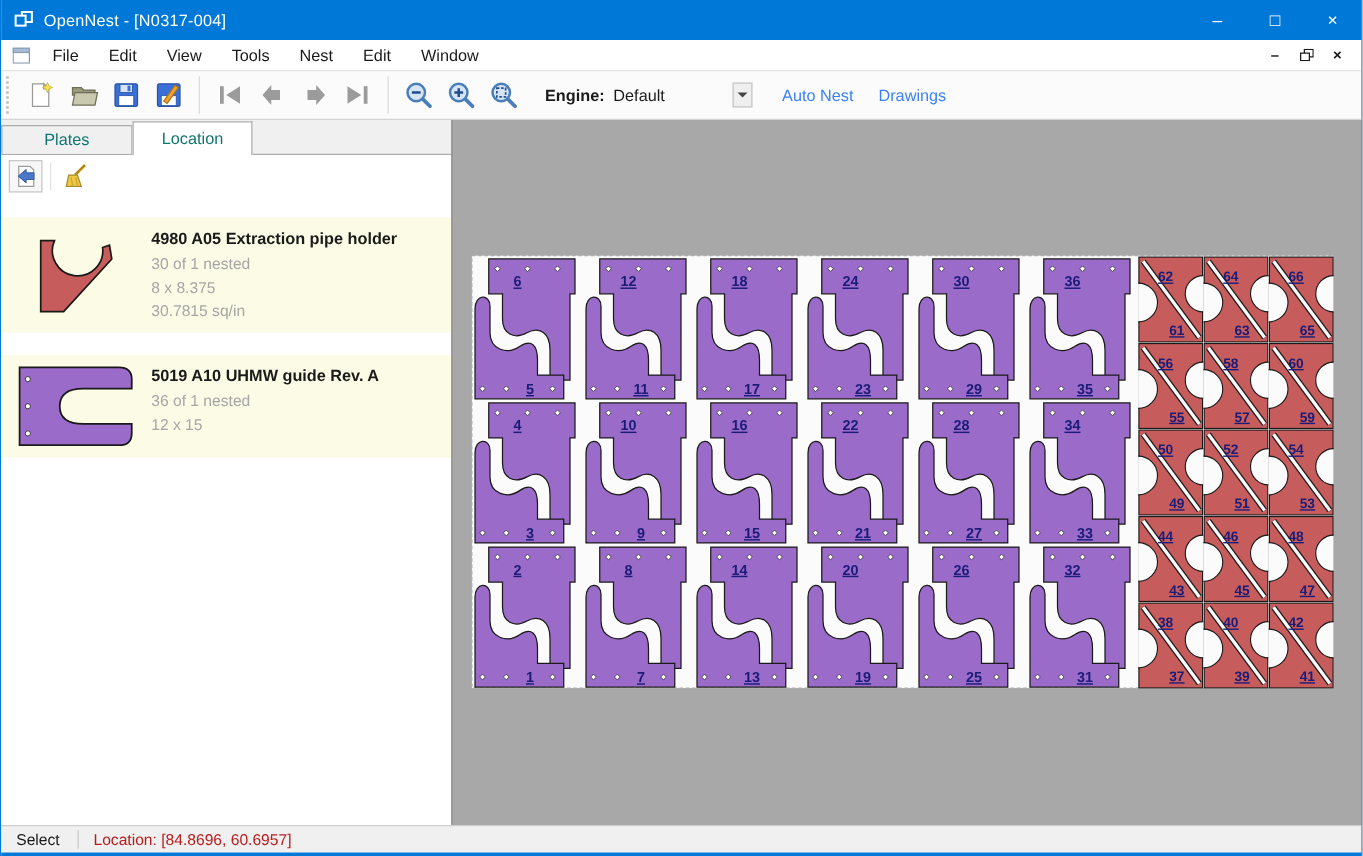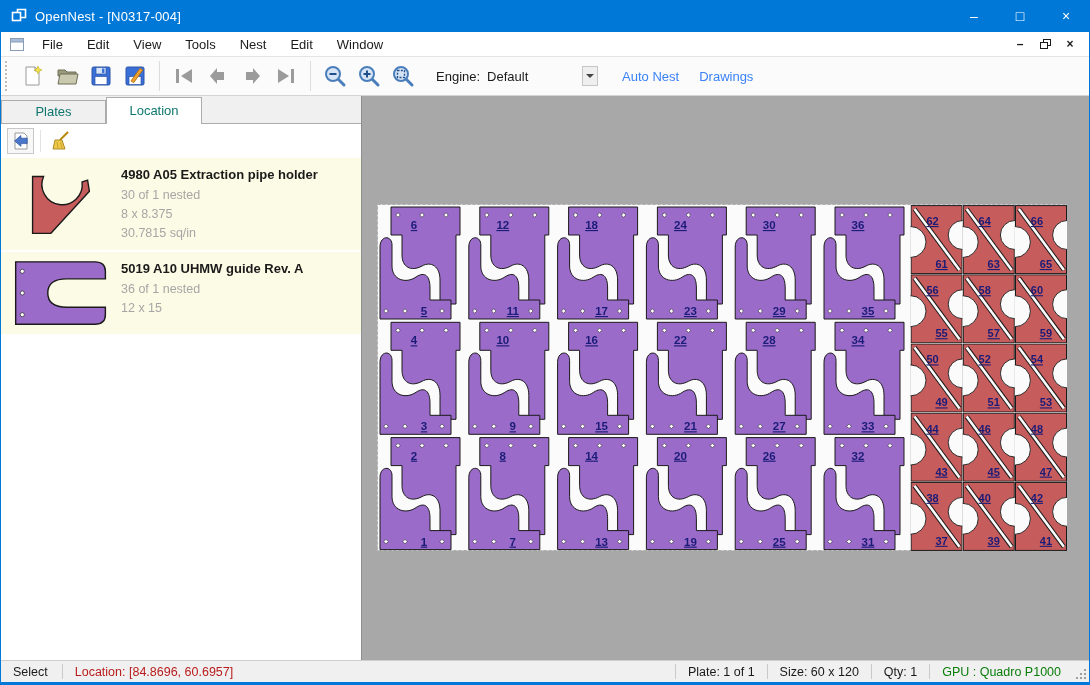--- a/index.html
+++ b/index.html
@@ -24,37 +24,37 @@
   .mdi-ctl { width:22px; height:18px; display:flex; align-items:center; justify-content:center;
              font-size:12px; font-weight:bold; color:#1a1a1a; margin-right:3px; }
 
   
   .toolbar { height:40px; background:#FBFBFB; border-top:1px solid #E4E4E4; border-bottom:1px solid #D4D4D4;
              display:flex; align-items:center; flex:0 0 auto; }
   .grip { width:6px; height:30px; margin:0 5px 0 4px; border-left:2px dotted #BDBDBD; }
   .tbtn { width:34px; height:34px; display:flex; align-items:center; justify-content:center; border:1px solid transparent; }
   .tsep { width:1px; height:30px; background:#DCDCDC; margin:0 7px; }
   .engine-wrap { display:flex; align-items:center; margin-left:16px; font-size:13px; color:#1a1a1a; }
-  .engine-label { font-weight:normal; margin-right:7px; }
+  .engine-label { font-weight:bold; margin-right:7px; }
   .engine-value { width:95px; }
   .combo-arrow { width:16px; height:20px; border:1px solid #C6C6C6; background:#EFEFEF;
                  display:flex; align-items:center; justify-content:center; margin-right:14px; }
   .combo-arrow::after { content:""; border:4px solid transparent; border-top-color:#444; margin-top:4px; }
   .txt-btn { font-size:13px; color:#3b82f6; padding:6px 10px; }
 
   
   .main { flex:1; display:flex; min-height:0; }
   .sidebar { width:360px; background:#fff; display:flex; flex-direction:column; flex:0 0 auto; }
   .tabstrip { height:28px; background:#F0F0F0; display:flex; align-items:flex-end; border-bottom:1px solid #ACACAC; }
   .tab { font-size:13px; color:#0f766e; text-align:center; }
   .tab.inactive { width:105px; height:23px; line-height:22px; background:#F0F0F0;
                   border:1px solid #ACACAC; border-bottom:none; }
   .tab.active { width:96px; height:27px; line-height:26px; background:#fff;
                 border:1px solid #ACACAC; border-bottom:none; margin-bottom:-1px; z-index:2; }
-  .panel { flex:1; background:#fff; display:flex; flex-direction:column; overflow:hidden; }
+  .panel { flex:1; background:#fff; display:flex; flex-direction:column; overflow:hidden;gap:16px; }
   .minibar { height:34px; display:flex; align-items:center; padding:0 6px; gap:6px; }
   .mini-btn { width:27px; height:26px; display:flex; align-items:center; justify-content:center; }
   .mini-btn.framed { border:1px solid #C8C8C8; background:#F7F7F7; }
   .mini-sep { width:1px; height:22px; background:#E2E2E2; }
 
   .ditem { display:flex; background:#FCFBE5; padding:7px 8px; margin-bottom:2px; }
   .dthumb { width:104px; display:flex; align-items:center; justify-content:center; flex:0 0 auto; }
   .dinfo { flex:1; padding-left:8px; padding-top:2px; }
   .dtitle { font-size:13px; font-weight:bold; color:#1a1a1a; margin-bottom:4px; }
   .dmeta { font-size:12.5px; color:#A6A6A6; line-height:19px; }
@@ -629,26 +629,15 @@
             <text x="31" y="63" text-anchor="middle" font-family="&quot;Liberation Sans&quot;,sans-serif" font-size="11" font-weight="bold" text-decoration="underline" fill="#1B1B78">41</text>
           </g>
         </svg>
     </div>
   </div>
 
   <div class="statusbar">
     <span class="sb-mode">Select</span>
     <span class="vsep"></span>
     <span class="sb-loc">Location: [84.8696, 60.6957]</span>
-    <span class="sb-right">
-      <span class="vsep"></span>
-      <span class="sb-cell">Plate: 1 of 1</span>
-      <span class="vsep"></span>
-      <span class="sb-cell">Size: 60 x 120</span>
-      <span class="vsep"></span>
-      <span class="sb-cell">Qty: 1</span>
-      <span class="vsep"></span>
-      <span class="sb-cell sb-gpu">GPU : Quadro P1000</span>
-      <span class="gripdots"></span>
-    </span>
   </div>
   <div class="bottom-edge"></div>
 </div>
 
 </body></html>

